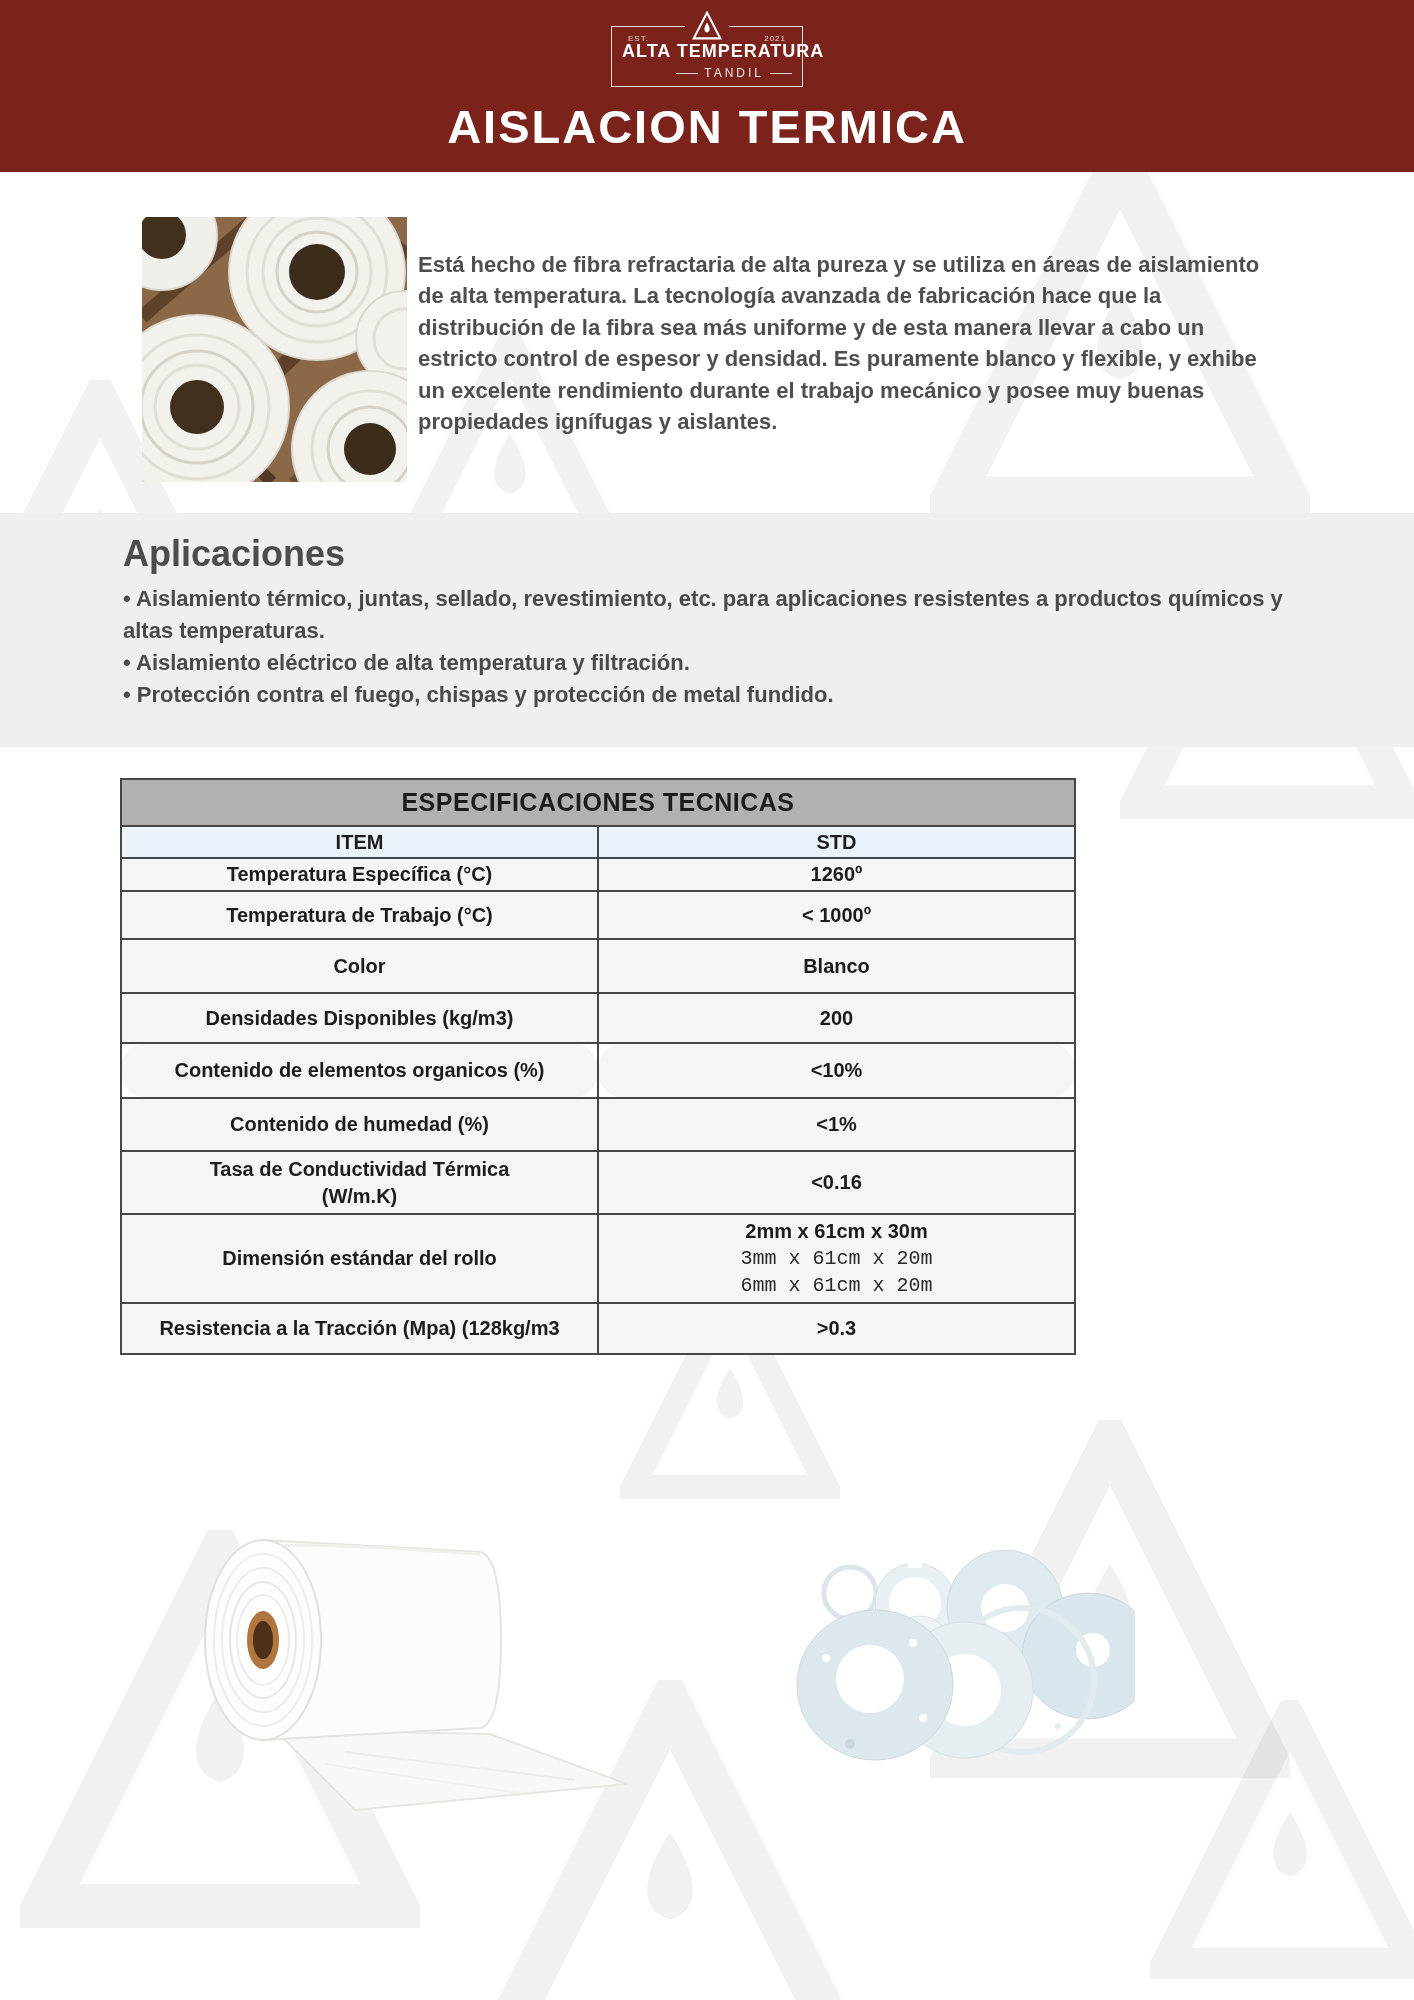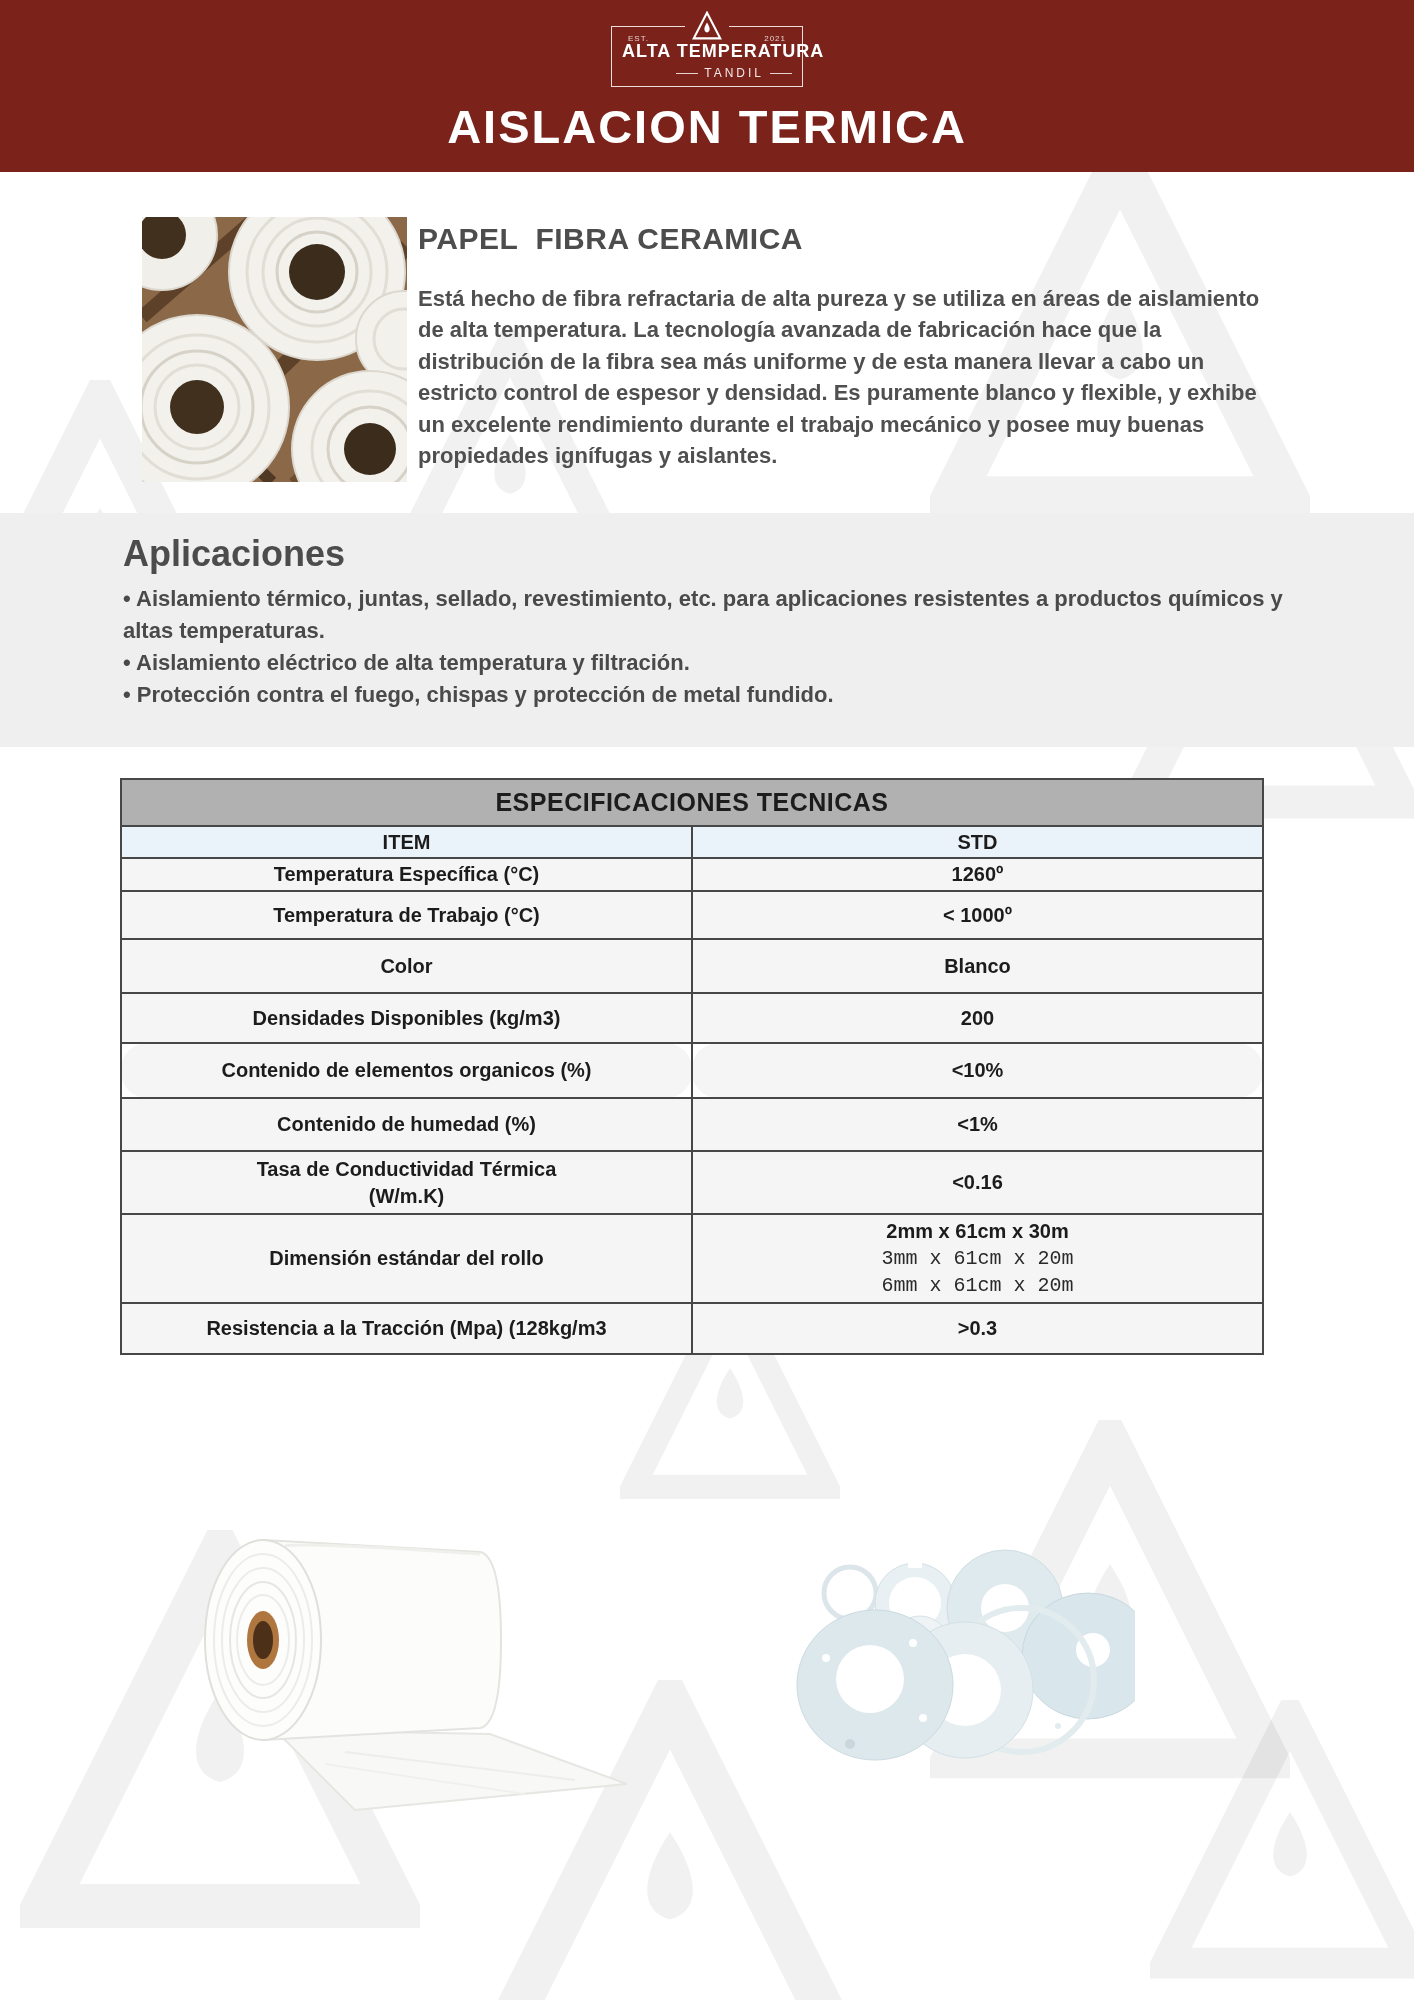--- a/index.html
+++ b/index.html
@@ -43,21 +43,21 @@
   
   .apps-band {
     position:absolute; left:0; top:513px; width:1414px; height:234px;
     background:#efefef; z-index:1; padding:20px 0 0 123px;
   }
   .apps-title { font-size:36px; font-weight:bold; color:#4c4c4c; }
   .apps-list { list-style:none; margin-top:8px; width:1180px;
                font-size:22px; font-weight:bold; color:#4a4a4a; line-height:1.45; }
   
   table.spec {
-    position:absolute; left:120px; top:778px; width:1144px; z-index:1;
+    position:absolute; left:120px; top:778px; width:956px; z-index:1;
     border-collapse:collapse; table-layout:fixed; color:#1c1c1c; text-align:center;
   }
   table.spec th, table.spec td { border:2px solid #474747; vertical-align:middle; }
   tr.t-title th { background:#b1b1b1; height:47px; font-size:25px; letter-spacing:.5px; }
   tr.t-cols th { background:#ebf3fa; height:32px; font-size:20px; }
   tr.t-cols th:first-child { width:667px; }
   tr.t-cols th:last-child { width:465px; }
   tbody.t-body td { background:#f5f5f5; font-size:20px; font-weight:bold; padding:2px 10px; }
   tbody.t-body tr:nth-child(1) td { height:33px; }
   tbody.t-body tr:nth-child(2) td { height:48px; }
@@ -167,21 +167,20 @@
     <g>
       <circle cx="228" cy="232" r="78" fill="#f3f1ec" stroke="#dcd8cf" stroke-width="2"></circle>
       <circle cx="228" cy="232" r="58" fill="none" stroke="#e1ded6" stroke-width="3"></circle>
       <circle cx="228" cy="232" r="42" fill="none" stroke="#d6d2c8" stroke-width="3"></circle>
       <circle cx="228" cy="232" r="26" fill="#3c2c1c"></circle>
     </g>
   </svg>
 </div>
 
 <div class="product-text">
-  <div class="product-title">PAPEL  FIBRA CERAMICA</div>
   <div class="product-desc">Está hecho de fibra refractaria de alta pureza y se utiliza en áreas de aislamiento de alta temperatura. La tecnología avanzada de fabricación hace que la distribución de la fibra sea más uniforme y de esta manera llevar a cabo un estricto control de espesor y densidad. Es puramente blanco y flexible, y exhibe un excelente rendimiento durante el trabajo mecánico y posee muy buenas propiedades ignífugas y aislantes.</div>
 </div>
 
 <div class="apps-band">
   <div class="apps-title">Aplicaciones</div>
   <ul class="apps-list">
       <li>• Aislamiento térmico, juntas, sellado, revestimiento, etc. para aplicaciones resistentes a productos químicos y altas temperaturas.</li>
       <li>• Aislamiento eléctrico de alta temperatura y filtración.</li>
       <li>• Protección contra el fuego, chispas y protección de metal fundido.</li>
     </ul>

